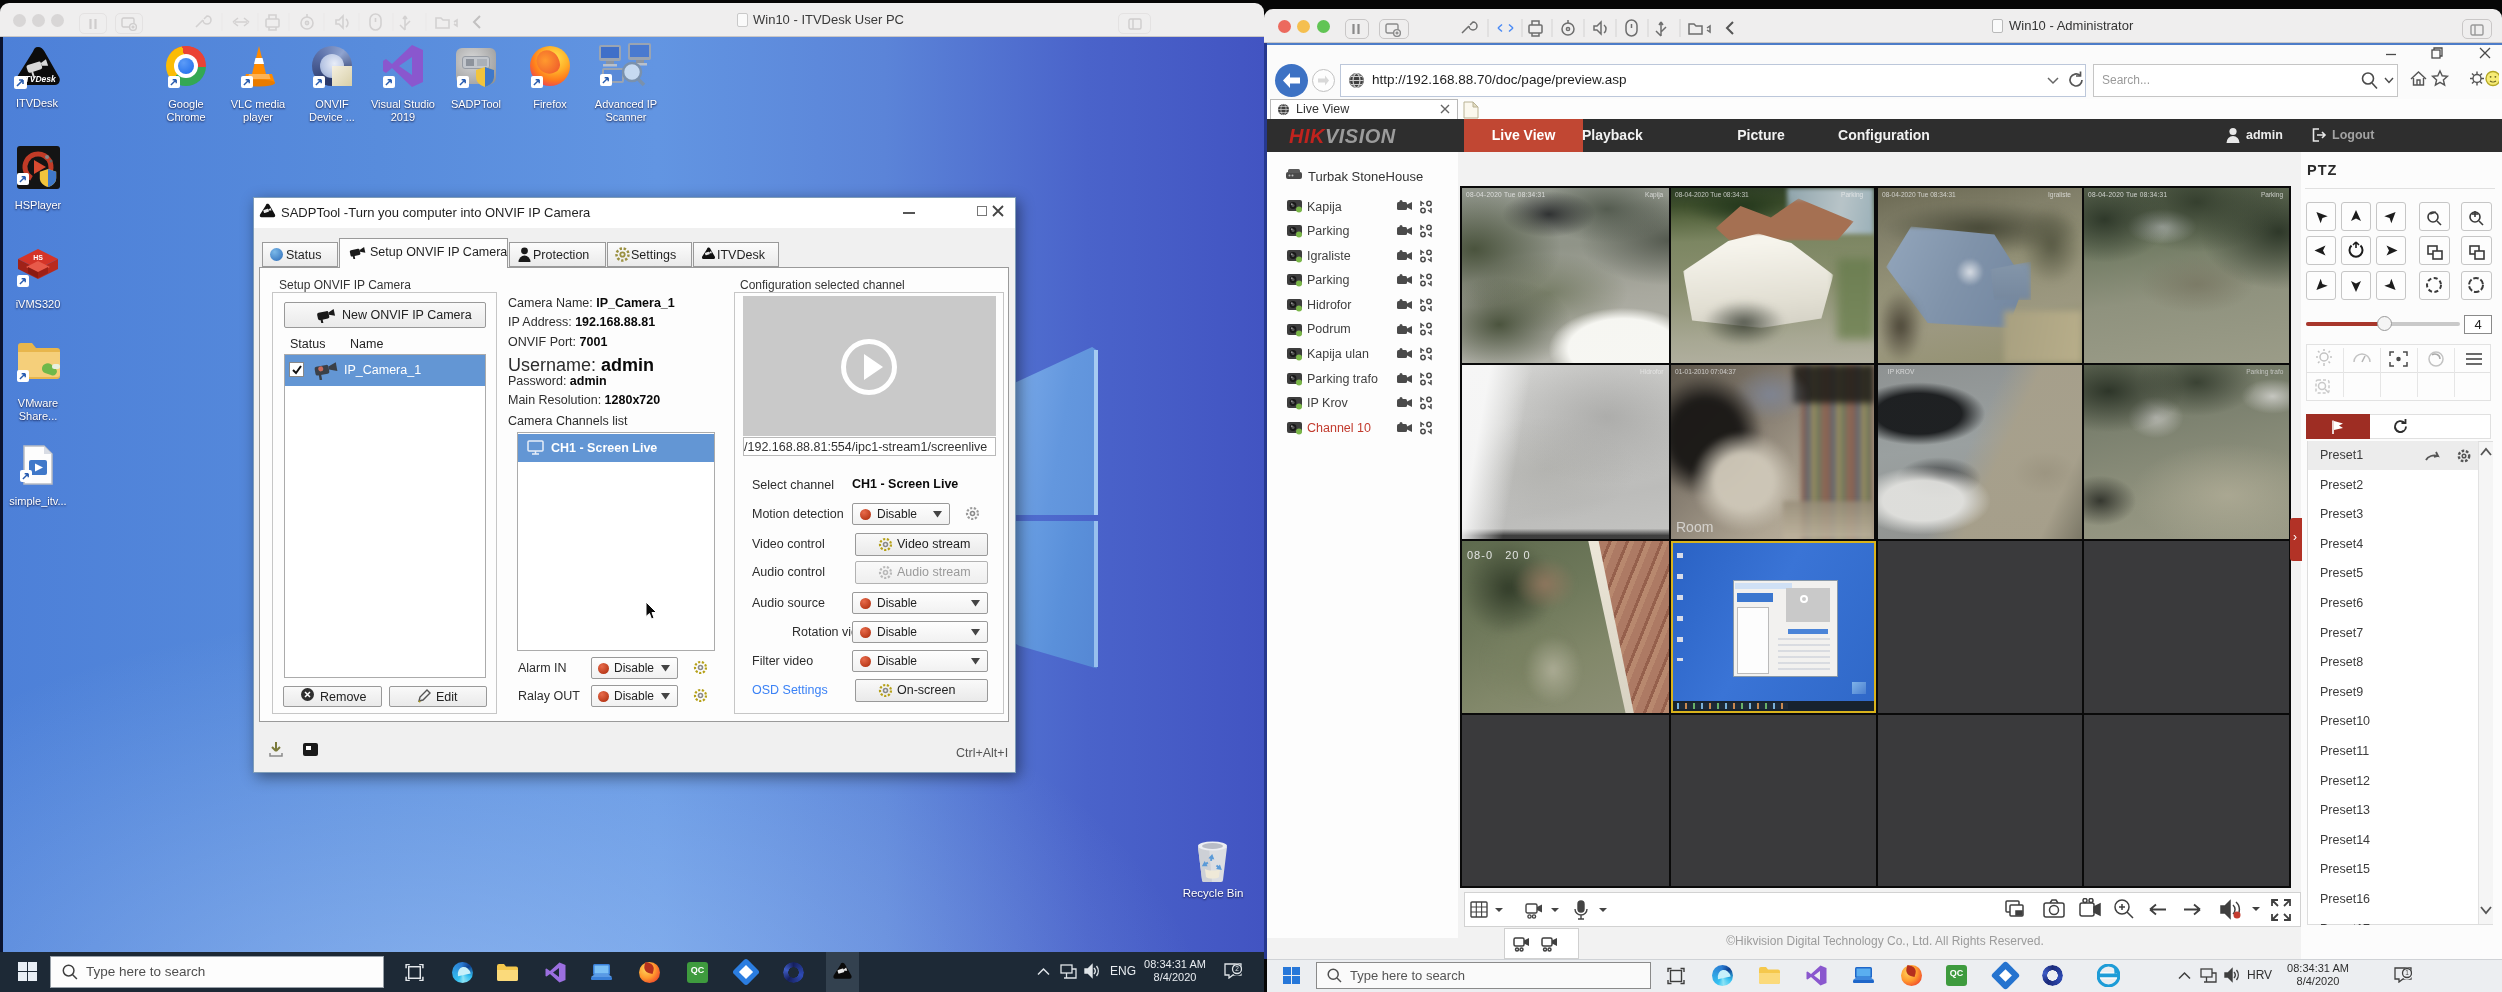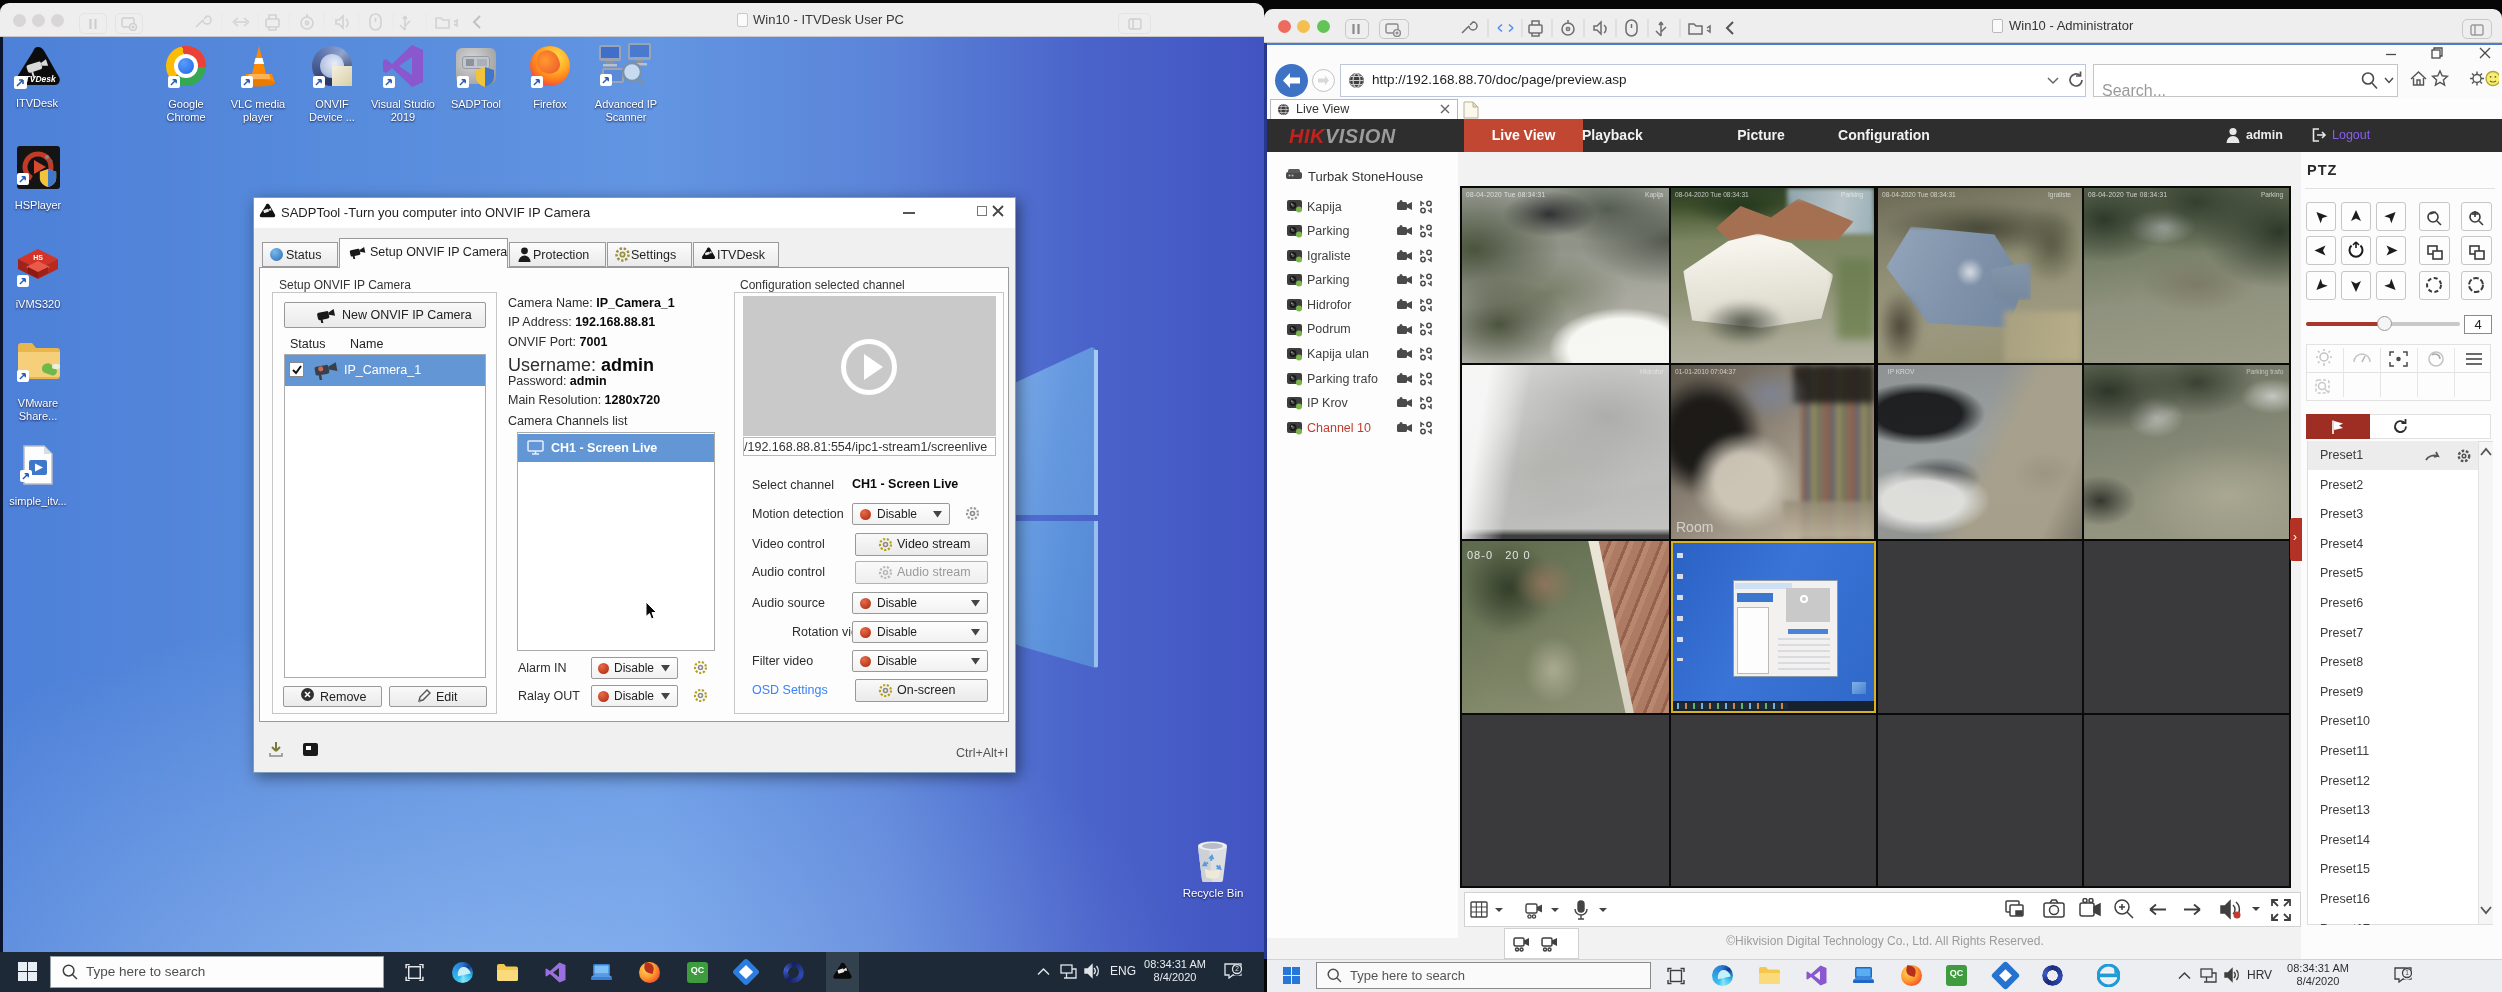--- a/index.html
+++ b/index.html
@@ -566,21 +566,21 @@
  <div class="ab" style="left:1372px;top:72px;font-size:13.5px;color:#1e1e1e">http://192.168.88.70/doc/page/preview.asp</div>
  <svg class="ab" style="left:2046px;top:76px" width="14" height="10" viewBox="0 0 14 10">
       <path d="M2,2 l5,5 l5,-5" fill="none" stroke="#666" stroke-width="1.5"></path>
     </svg>
  <svg class="ab" style="left:2066px;top:70px" width="20" height="20" viewBox="0 0 20 20" fill="none" stroke="#555" stroke-width="1.7">
       <path d="M16,10 a6,6 0 1 1 -2,-4.5"></path>
       <path d="M14.5,1.5 v4.5 h-4.5" fill="none"></path>
     </svg>
 
  <div class="ab" style="left:2093px;top:64px;width:305px;height:33px;border:1px solid #c5c5c5;background:#fff"></div>
- <div class="ab" style="left:2102px;top:82px;font-size:16px;color:#9a9a9a">Search...</div>
+ <div class="ab" style="left:2102px;top:73px;font-size:12px;color:#9a9a9a">Search...</div>
  <svg class="ab" style="left:2360px;top:71px" width="36" height="19" viewBox="0 0 36 19" fill="none" stroke="#4a4a4a" stroke-width="1.6">
       <circle cx="8" cy="7.5" r="5.5"></circle>
       <line x1="12" y1="12" x2="17" y2="17.5"></line>
       <path d="M25,7 l4,4.5 l4,-4.5" stroke-width="1.4" fill="none"></path>
     </svg>
 
  <svg class="ab" style="left:2409px;top:69px" width="90" height="19" viewBox="0 0 90 19" fill="none" stroke="#555" stroke-width="1.4">
   <path d="M2,10 L9.5,3 L17,10 M4.5,9 v7 h10 v-7 M8,16 v-5 h3 v5"></path>
   <path d="M31,2 l2.2,4.8 5.2,0.5 -4,3.6 1.2,5.2 -4.6,-2.8 -4.6,2.8 1.2,-5.2 -4,-3.6 5.2,-0.5 z"></path>
   <g>
@@ -621,21 +621,21 @@
  <div class="ab" style="left:1702px;top:119px;width:118px;height:33px;text-align:center;line-height:33px;font-size:14px;font-weight:bold;color:#f2f2f2">Picture</div>
  <div class="ab" style="left:1820px;top:119px;width:128px;height:33px;text-align:center;line-height:33px;font-size:14px;font-weight:bold;color:#f2f2f2">Configuration</div>
  <svg class="ab" style="left:2226px;top:127px" width="14" height="16" viewBox="0 0 14 16">
       <circle cx="7" cy="4.5" r="3.6" fill="#e8e8e8"></circle>
       <path d="M0.5,16 a6.5,7 0 0 1 13,0 z" fill="#e8e8e8"></path>
     </svg>
  <div class="ab" style="left:2246px;top:128px;font-size:12.5px;font-weight:bold;color:#ececec">admin</div>
  <svg class="ab" style="left:2312px;top:128px" width="15" height="14" viewBox="0 0 15 14" fill="none" stroke="#e8e8e8" stroke-width="1.6">
       <path d="M7,1 H1.5 v12 H7 M5,7 h8 M10,4 l3,3 l-3,3"></path>
     </svg>
- <div class="ab" style="left:2332px;top:128px;font-size:12.5px;font-weight:normal;color:#8b5cf6">Logout</div>
+ <div class="ab" style="left:2332px;top:128px;font-size:12.5px;font-weight:bold;color:#a3a3a3">Logout</div>
 </div>
 
 <div class="ab" style="left:1267px;top:152px;width:1235px;height:807px;background:#f2f2f2"></div>
 <div id="campanel">
  <div class="ab" style="left:1267px;top:152px;width:191px;height:786px;background:#fdfdfd"></div>
  <svg class="ab" style="left:1286px;top:169px" width="16" height="13" viewBox="0 0 16 13">
       <rect x="0" y="3" width="16" height="7" rx="2" fill="#4a4a4a"></rect>
       <rect x="2" y="0" width="12" height="4" rx="1.5" fill="#5a5a5a"></rect>
       <circle cx="3.5" cy="6.5" r="1" fill="#bbb"></circle>
       <circle cx="6.5" cy="6.5" r="1" fill="#bbb"></circle>

